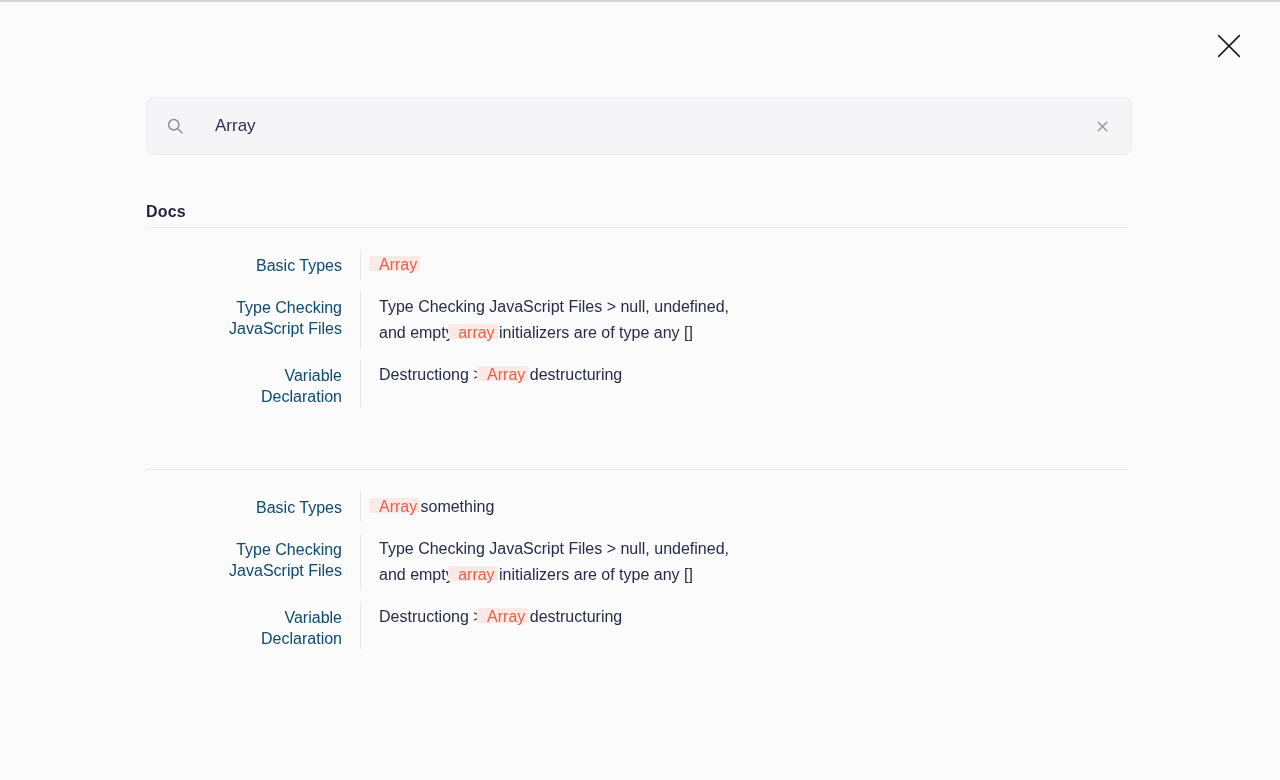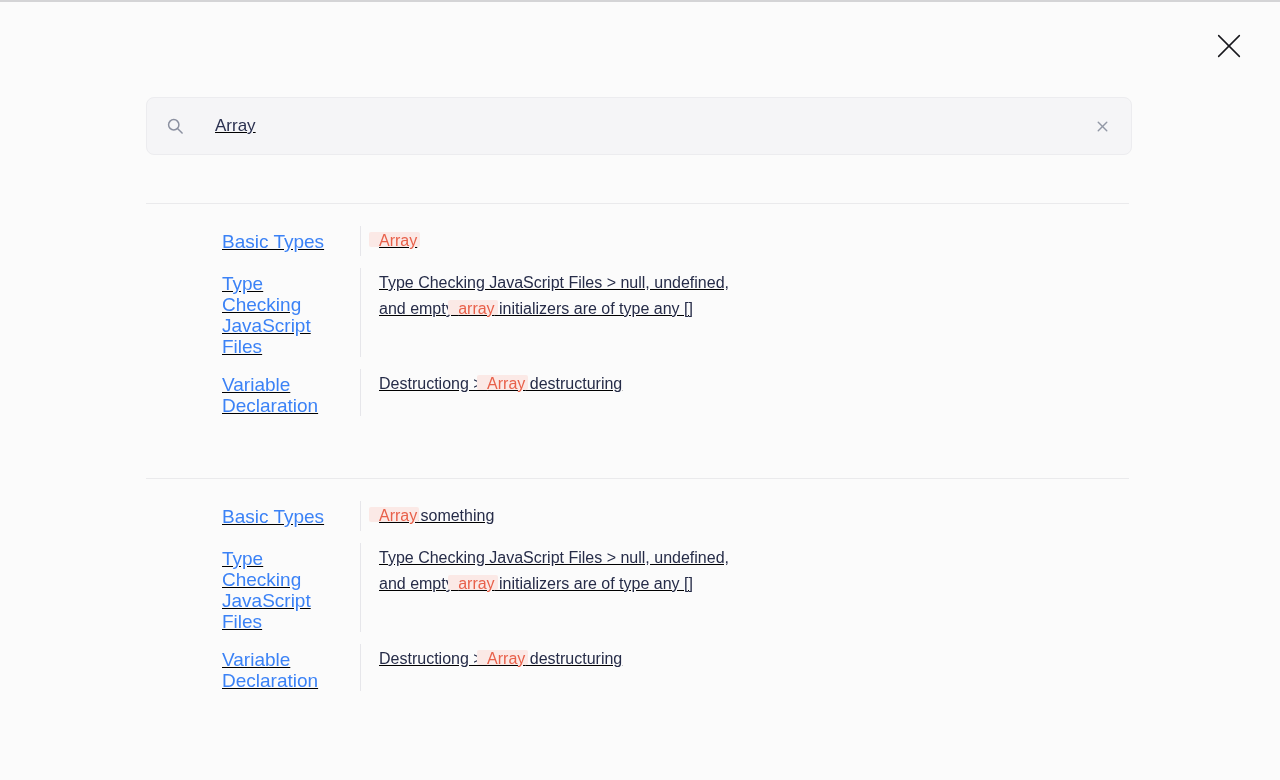--- a/index.html
+++ b/index.html
@@ -25,21 +25,20 @@
     padding: 2px;
     cursor: pointer;
     display: flex;
     align-items: center;
     justify-content: center;
   }
 
   .container {
     width: 986px;
     margin-left: 146px;
-    text-decoration: underline;
   }
 
   .searchbox {
     margin-top: 95px;
     height: 58px;
     background: #f5f5f7;
     border: 1px solid #ececef;
     border-radius: 8px;
     display: flex;
     align-items: center;
@@ -89,23 +88,23 @@
 
   .result-row {
     display: flex;
     margin-bottom: 12px;
     cursor: pointer;
   }
   .result-label {
     width: 214px;
     flex: 0 0 214px;
     padding: 5px 18px 0 76px;
-    text-align: left;
-    color: #3b82f6;
-    font-size: 19px;
+    text-align: right;
+    color: #0c4a6e;
+    font-size: 16px;
     line-height: 21px;
   }
   .result-content {
     border-left: 1px solid #e6e6ea;
     padding: 2px 0 2px 18px;
     font-size: 16px;
     line-height: 26px;
     color: #262c48;
     white-space: pre-wrap;
   }
@@ -154,20 +153,21 @@
         <svg width="17" height="17" viewBox="0 0 24 24" fill="none" stroke="#9298a6" stroke-width="2" stroke-linecap="round">
           <line x1="6" y1="6" x2="18" y2="18"></line>
           <line x1="18" y1="6" x2="6" y2="18"></line>
         </svg>
       </span>
     </button>
   </div>
 
   <div>
   <section class="results-section">
+    <h2 class="section-title">Docs</h2>
     <hr class="section-divider">
     <div>
   <div class="result-row">
     <div class="result-label">Basic Types</div>
     <div class="result-content"><span class="hl">Array</span></div>
   </div>
 
   <div class="result-row">
     <div class="result-label">Type Checking JavaScript Files</div>
     <div class="result-content"><span>Type Checking JavaScript Files &gt; null, undefined,

